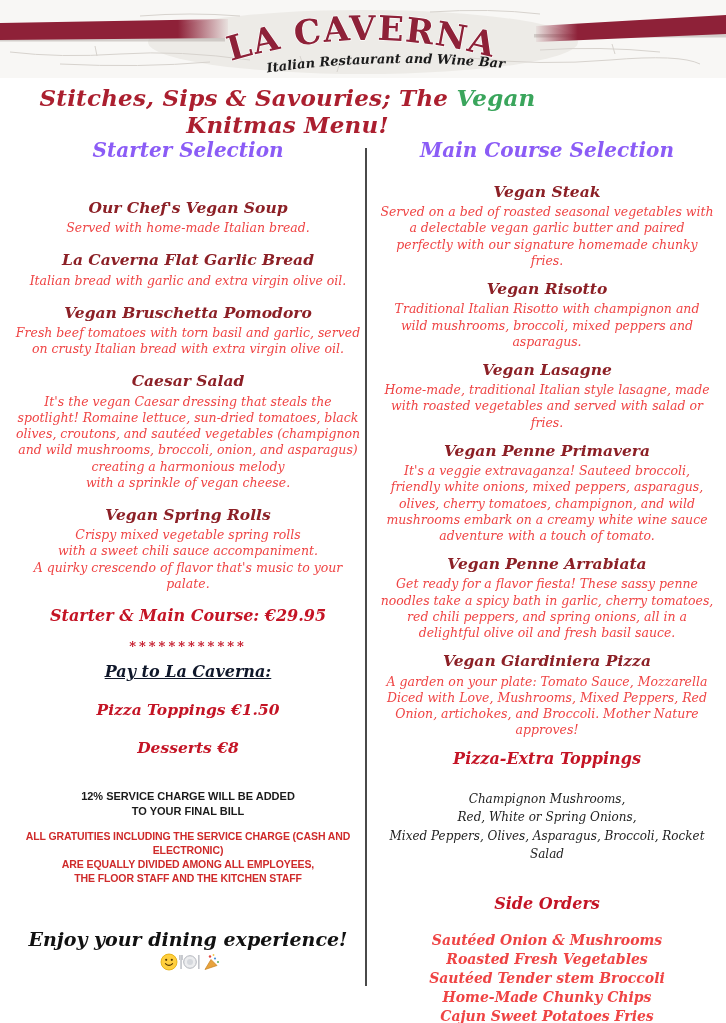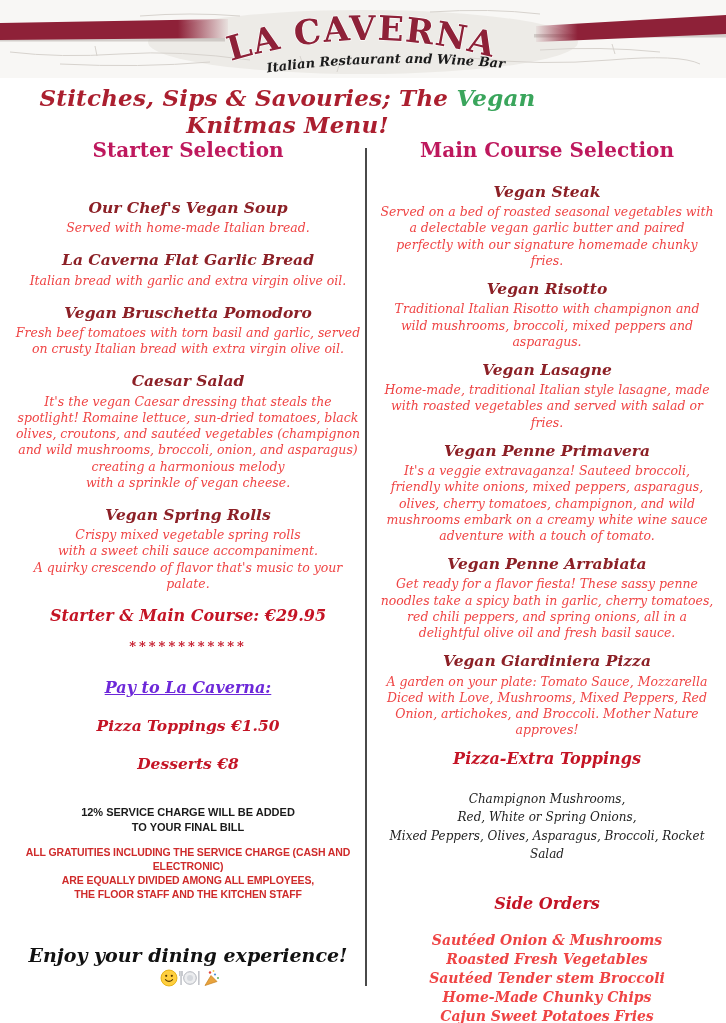--- a/index.html
+++ b/index.html
@@ -13,33 +13,33 @@
   .menu-title{position:absolute;left:0;top:84px;width:575px;text-align:center;
               font-size:23px;font-weight:bold;font-style:italic;color:#ab1f2f;letter-spacing:.2px;}
   .menu-title .vegan{color:#3aa55c;}
 
   
   .divider{position:absolute;left:365px;top:148px;width:2px;height:838px;background:#4a4a4a;}
   .col{position:absolute;top:138px;text-align:center;}
   .col-left{left:14px;width:348px;}
   .col-right{left:380px;width:334px;}
 
-  .section-heading{font-size:20px;font-weight:bold;color:#be185d;margin:0 0 36px;}
+  .section-heading{font-size:20px;font-weight:bold;font-style:italic;color:#8b5cf6;margin:0 0 36px;}
   .col-right .section-heading{margin:0 0 20px;}
 
   .menu-item{margin:12px 0 14px;}
   .col-right .menu-item{margin:0 0 10px;}
   .item-name{font-size:15.5px;font-weight:bold;font-style:italic;color:#8c2026;line-height:1.3;margin-bottom:2px;}
   .item-desc{font-size:12.5px;font-style:italic;color:#ef4444;line-height:1.3;white-space:pre-line;}
 
   
   .combo-price{font-size:16px;font-weight:bold;font-style:italic;color:#c41425;margin-top:10px;}
   .stars{font-size:13px;font-weight:bold;color:#c41425;letter-spacing:3px;margin-top:14px;}
-  .pay-to{font-size:16px;font-weight:bold;font-style:italic;color:#6d28d9;
-          text-decoration:underline;margin-top:24px;}
+  .pay-to{font-size:16px;font-weight:bold;font-style:italic;color:#0f172a;
+          text-decoration:underline;margin-top:8px;}
   .price-line{font-size:15.5px;font-weight:bold;font-style:italic;color:#c41425;margin-top:19px;}
 
   
   .notice{font-family:"Liberation Sans",sans-serif;font-weight:bold;white-space:pre-line;}
   .notice-black{font-size:11px;color:#1a1a1a;line-height:1.35;margin-top:32px;}
   .notice-red{font-size:10.5px;color:#cf2b2b;line-height:1.35;margin-top:10px;letter-spacing:-0.1px;}
 
   
   .dining-message{font-size:19px;font-weight:bold;font-style:italic;color:#111;margin-top:42px;}
   .dining-message svg{vertical-align:-3px;margin-left:4px;}

